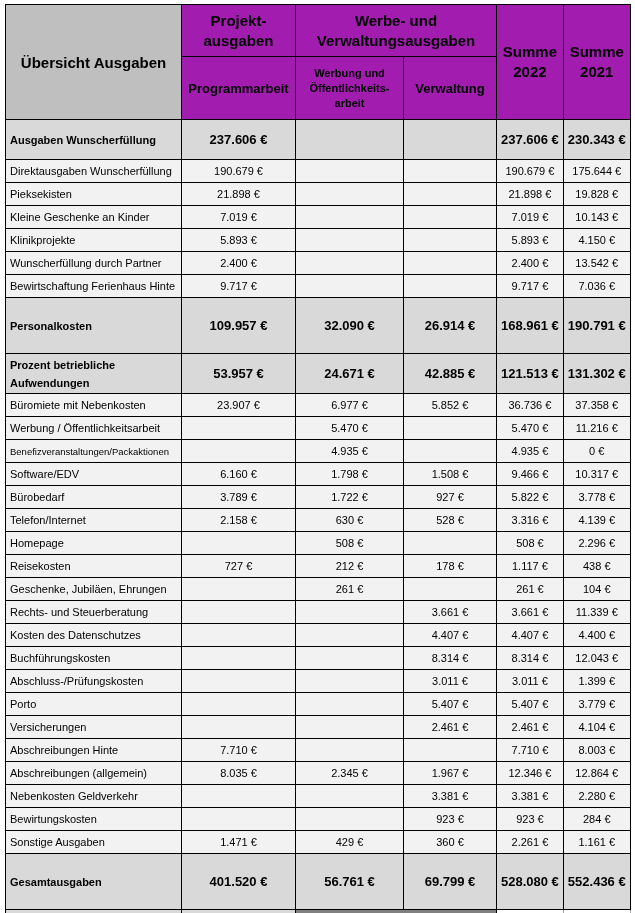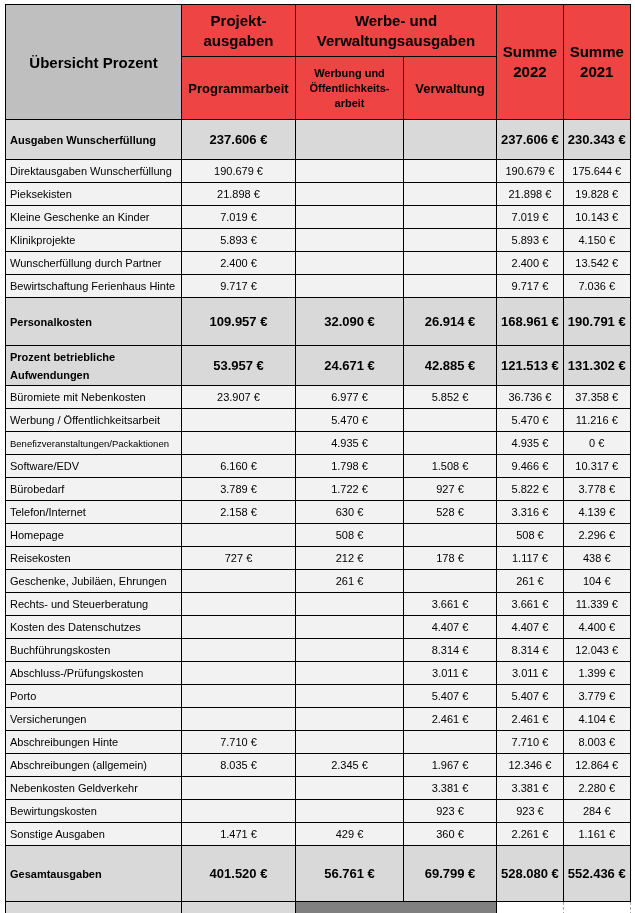--- a/index.html
+++ b/index.html
@@ -5,21 +5,21 @@
     html, body { margin: 0; padding: 0; background: #ffffff; }
     body { width: 635px; height: 913px; position: relative; overflow: hidden;
            font-family: "Liberation Sans", "DejaVu Sans", sans-serif; color: #000; }
     table { position: absolute; left: 5px; top: 4px; border-collapse: collapse; table-layout: fixed; }
     td { border: 1px solid #000; padding: 0 4px; font-size: 11px; white-space: nowrap; overflow: hidden; }
     td.num { text-align: center; }
     td.label { text-align: left; padding-left: 4px; }
     tr.detail td { background: #f2f2f2; height: 22px; }
     tr.group td { background: #d9d9d9; font-weight: bold; font-size: 13px; }
     tr.group td.label { font-size: 11px; }
-    tr.hdr td { background: #ef4444; font-weight: bold; text-align: center; }
+    tr.hdr td { background: #a21caf; font-weight: bold; text-align: center; }
     td.corner { background: #bfbfbf !important; font-size: 15px; }
     .h-big { font-size: 15px; line-height: 20px; }
     .h-sub { font-size: 11px; font-weight: normal; line-height: 15px; }
     .h-med { font-size: 13px; }
     td.small { font-size: 9.5px; }
     td.darkpct { background: #808080 !important; color: #ffffff; font-size: 15px; }
     td.blank { background: #ffffff !important; border: 1px dashed #a6a6a6; }
     td.blank-solid-left { border-left: 1px solid #000; }
   </style>
 </head>
@@ -29,21 +29,21 @@
   <colgroup>
     <col style="width:176px">
     <col style="width:114px">
     <col style="width:108px">
     <col style="width:93px">
     <col style="width:66px">
     <col style="width:66px">
   </colgroup>
   <tbody id="tbody">
     <tr class="hdr" style="height:52px">
-      <td rowspan="2" class="corner">Übersicht Prozent</td>
+      <td rowspan="2" class="corner">Übersicht Ausgaben</td>
       <td class="h-big">
         <span>Projekt-</span><br>
         <span>ausgaben</span>
       </td>
       <td colspan="2" class="h-big">
         <span>Werbe- und</span><br>
         <span>Verwaltungsausgaben</span>
       </td>
       <td rowspan="2" class="h-big">
         <span>Summe</span><br>
@@ -114,21 +114,21 @@
         <td class="num">13.542 €</td>
       </tr>
       <tr class="detail">
         <td class="label">Bewirtschaftung Ferienhaus Hinte</td>
         <td class="num">9.717 €</td>
         <td class="num"></td>
         <td class="num"></td>
         <td class="num">9.717 €</td>
         <td class="num">7.036 €</td>
       </tr>
-      <tr class="group" style="height: 48px;">
+      <tr class="group" style="height: 56px;">
         <td class="label">Personalkosten</td>
         <td class="num">109.957 €</td>
         <td class="num">32.090 €</td>
         <td class="num">26.914 €</td>
         <td class="num">168.961 €</td>
         <td class="num">190.791 €</td>
       </tr>
       <tr class="group" style="height: 40px;">
         <td class="label" style="line-height: 18px;"><span>Prozent betriebliche</span><br><span>Aufwendungen</span></td>
         <td class="num">53.957 €</td>

